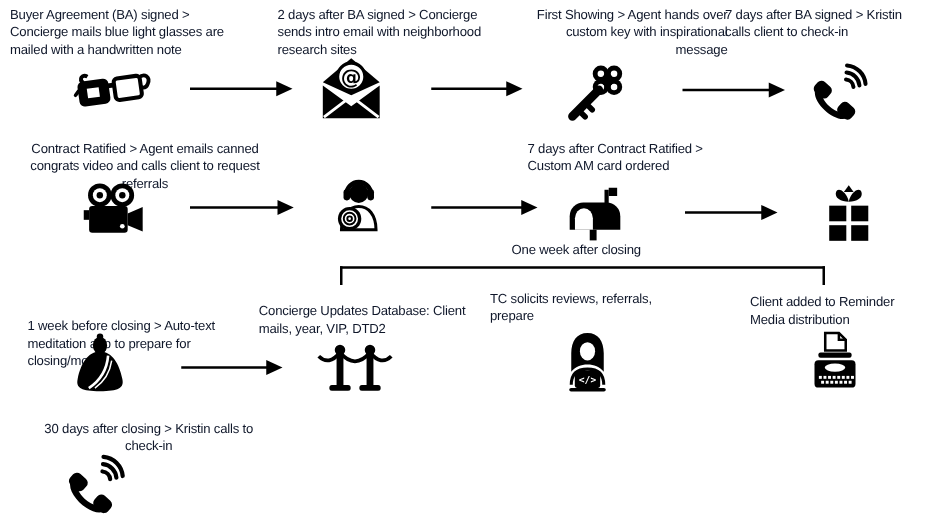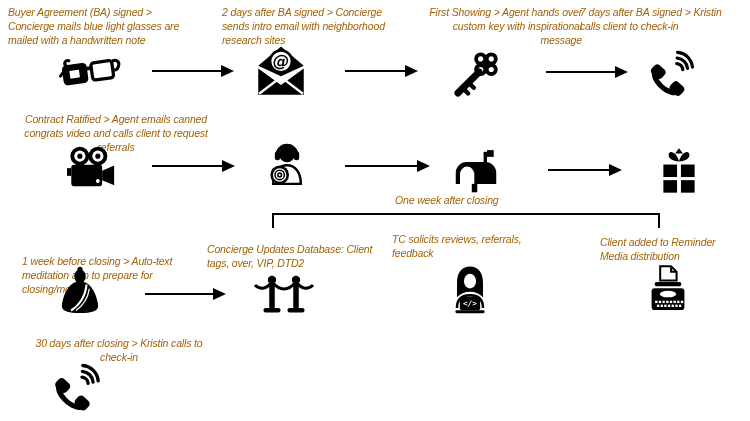--- a/index.html
+++ b/index.html
@@ -1,35 +1,35 @@
 <!DOCTYPE html>
 <html><head>
 <meta charset="utf-8">
 <style>
   html,body{margin:0;padding:0;background:#fff;}
   .canvas{
     position:relative;width:750px;height:421px;background:#ffffff;
-    font-family:"Liberation Sans",sans-serif;color:#a16207;overflow:hidden;font-style:italic;
+    font-family:"Liberation Sans",sans-serif;color:#0f172a;overflow:hidden;
   }
   .label{
     position:absolute;font-size:10.5px;line-height:1.34;letter-spacing:-0.15px;
   }
   .icon{position:absolute;}
   .icon svg{display:block;width:100%;height:100%;}
   .arrow{position:absolute;height:2.4px;background:#000;}
   .arrow::after{
     content:"";position:absolute;right:-12px;top:-5.3px;width:0;height:0;
     border-left:13px solid #000;border-top:6.5px solid transparent;border-bottom:6.5px solid transparent;
   }
   .bracket{
     position:absolute;left:272px;top:213px;width:384px;height:13px;
     border-top:2.4px solid #000;border-left:2.4px solid #000;border-right:2.4px solid #000;
   }
   .bracket-label{
-    position:absolute;left:395px;top:194px;width:132px;text-align:left;
+    position:absolute;left:395px;top:194px;width:132px;text-align:center;
     font-size:10.5px;letter-spacing:-0.15px;
   }
   
   .t0{left:8px;top:5px;width:192px;}
   .t1{left:222px;top:5px;width:178px;}
   .t2{left:420px;top:5px;width:162px;text-align:right;}
   .t3{left:580px;top:5px;width:154px;}
   .t4{left:22px;top:112px;width:188px;text-align:center;}
   .t5{left:224px;top:112px;width:165px;}
   .t6{left:422px;top:112px;width:165px;}
@@ -66,24 +66,25 @@
 <body>
 
 <div class="canvas">
 
   <div class="label t0">Buyer Agreement (BA) signed &gt; Concierge mails blue light glasses are mailed with a handwritten note</div>
   <div class="label t1">2 days after BA signed &gt; Concierge sends intro email with neighborhood research sites</div>
   <div class="label t2">First Showing &gt; Agent hands over custom key with inspirational message</div>
   <div class="label t3">7 days after BA signed &gt; Kristin calls client to check-in</div>
 
   <div class="label t4">Contract Ratified &gt; Agent emails canned congrats video and calls client to request referrals</div>
+  <div class="label t6">7 days after Contract Ratified &gt; Custom AM card ordered</div>
 
   <div class="label t8">1 week before closing &gt; Auto-text meditation app to prepare for closing/moving</div>
-  <div class="label t9">Concierge Updates Database: Client tags, over, VIP, DTD2</div>
-  <div class="label t10">TC solicits reviews, referrals, feedback</div>
+  <div class="label t9">Concierge Updates Database: Client mails, year, VIP, DTD2</div>
+  <div class="label t10">TC solicits reviews, referrals, prepare</div>
   <div class="label t11">Client added to Reminder Media distribution</div>
 
   <div class="label t12">30 days after closing &gt; Kristin calls to check-in</div>
 
   <div class="bracket-label">One week after closing</div>
   <div class="bracket"></div>
 
   <div class="arrow a0"></div>
   <div class="arrow a1"></div>
   <div class="arrow a2"></div>

